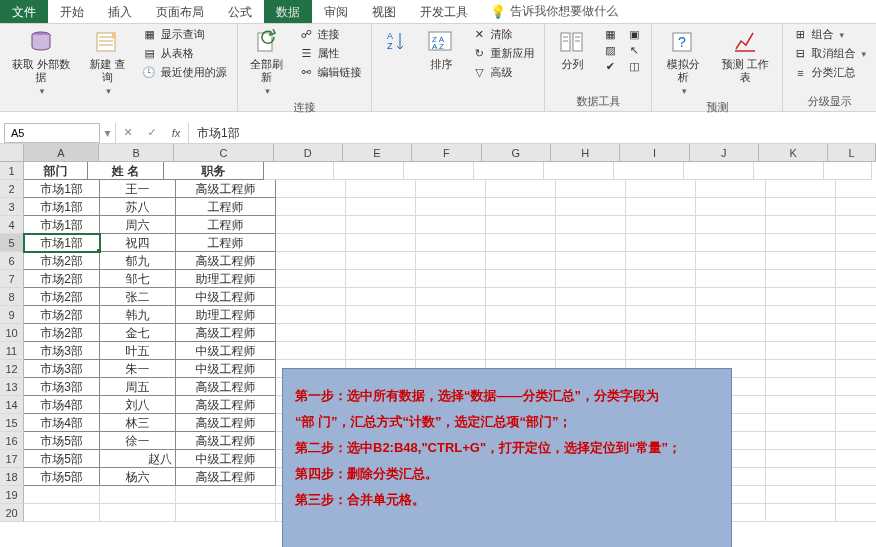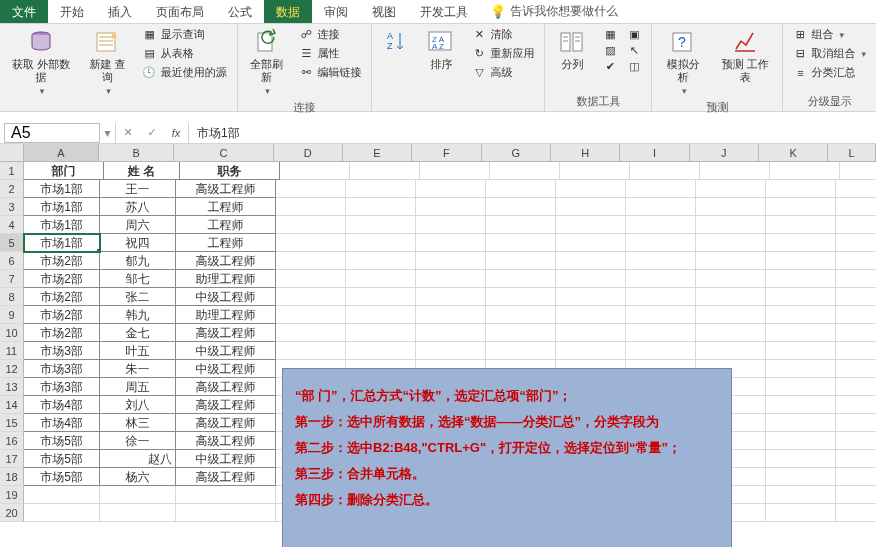--- a/index.html
+++ b/index.html
@@ -2,40 +2,40 @@
 <html><head>
 <meta charset="utf-8">
 <style>
 * { margin:0; padding:0; box-sizing:border-box; font-family:"Microsoft YaHei","SimSun",sans-serif; }
 body { background:#fff; width:876px; height:547px; overflow:hidden; font-size:12px; color:#333; }
 
 
 .tab-strip { display:flex; background:#fff; height:24px; align-items:stretch; border-bottom:1px solid #d4d4d4; }
 .tab-strip .tab { padding:4px 12px; cursor:pointer; font-size:12px; color:#fff; background:#217346; }
 .tab-strip .tab.inactive { background:#fff; color:#444; }
-.tab-strip .tab.active { background:#217346; color:#fde047; }
+.tab-strip .tab.active { background:#217346; color:#e5e5e5; }
 .tab-strip .lightbulb { background:#fff; color:#555; padding:4px 10px; display:flex; align-items:center; gap:4px; }
 .bulb { color:#e8a33d; font-size:13px; }
 
 
 .ribbon { display:flex; background:#f1f1f1; height:88px; border-bottom:1px solid #d4d4d4; }
 .group { display:flex; flex-direction:column; justify-content:space-between; padding:2px 6px 0 6px; border-right:1px solid #d4d4d4; }
 .group-body { display:flex; gap:6px; align-items:flex-start; flex:1; }
 .group-label { text-align:center; font-size:11px; color:#555; padding:2px 0; }
 .bigbtn { display:flex; flex-direction:column; align-items:center; gap:2px; padding:2px 4px; cursor:pointer; min-width:42px; }
 .bigbtn .ico { width:28px; height:28px; display:flex; align-items:center; justify-content:center; }
 .bigbtn .lbl { font-size:11px; text-align:center; line-height:1.2; }
 .smallcol { display:flex; flex-direction:column; gap:2px; }
 .smallbtn { display:flex; align-items:center; gap:4px; font-size:11px; padding:1px 4px; cursor:pointer; white-space:nowrap; }
 .smallbtn .sico { width:14px; height:14px; display:flex; align-items:center; justify-content:center; }
 .dd { font-size:9px; color:#666; margin-left:2px; }
 
 
 .namebar { display:flex; align-items:center; height:22px; border-bottom:1px solid #d4d4d4; margin-top:10px; }
-.namebox { width:96px; height:20px; border:1px solid #bcbcbc; padding:2px 6px; font-size:16px; margin-left:4px; }
+.namebox { width:96px; height:20px; border:1px solid #bcbcbc; padding:2px 6px; font-size:11px; margin-left:4px; }
 .nbarrow { width:16px; text-align:center; color:#888; border-right:1px solid #d4d4d4; height:20px; line-height:20px; }
 .fxbtn { width:24px; text-align:center; color:#888; font-size:11px; }
 .fxbtn.fx { font-style:italic; color:#555; }
 .fbar { flex:1; padding:2px 8px; font-size:12px; border-left:1px solid #d4d4d4; height:20px; line-height:16px; }
 
 
 .sheet { position:relative; }
 .hdrrow { display:flex; background:#e6e6e6; border-bottom:1px solid #b7b7b7; height:18px; }
 .corner { width:24px; border-right:1px solid #b7b7b7; background:#e6e6e6; }
 .colh { border-right:1px solid #b7b7b7; text-align:center; font-size:11px; color:#444; line-height:18px; }
@@ -324,21 +324,21 @@
         <div class="rowh">14</div>
         <div class="rowh">15</div>
         <div class="rowh">16</div>
         <div class="rowh">17</div>
         <div class="rowh">18</div>
         <div class="rowh">19</div>
         <div class="rowh">20</div>
       </div>
     <div class="cells" id="cells">
         <div class="row">
-          <div class="cell hdr" style="width: 80px;">部门</div>
+          <div class="cell hdr" style="width: 64px;">部门</div>
           <div class="cell hdr" style="width: 76px;">姓 名</div>
           <div class="cell hdr" style="width: 100px;">职务</div>
           <div class="cell empty" style="width: 70px;"></div>
           <div class="cell empty" style="width: 70px;"></div>
           <div class="cell empty" style="width: 70px;"></div>
           <div class="cell empty" style="width: 70px;"></div>
           <div class="cell empty" style="width: 70px;"></div>
           <div class="cell empty" style="width: 70px;"></div>
           <div class="cell empty" style="width: 70px;"></div>
           <div class="cell empty" style="width: 70px;"></div>
@@ -607,19 +607,19 @@
           <div class="cell empty" style="width: 70px;"></div>
           <div class="cell empty" style="width: 70px;"></div>
           <div class="cell empty" style="width: 70px;"></div>
           <div class="cell empty" style="width: 70px;"></div>
           <div class="cell empty" style="width: 48px;"></div>
         </div>
       </div>
   </div>
 
   <div class="overlay" id="overlay">
+      <div>第一步：选中所有数据，选择“数据——分类汇总”，分类字段为</div>
       <div>“部 门”，汇总方式“计数”，选定汇总项“部门”；</div>
-      <div>第一步：选中所有数据，选择“数据——分类汇总”，分类字段为</div>
       <div>第二步：选中B2:B48,"CTRL+G"，打开定位，选择定位到“常量”；</div>
+      <div>第四步：删除分类汇总。</div>
       <div>第三步：合并单元格。</div>
-      <div>第四步：删除分类汇总。</div>
     </div>
 </div>
 
 </body></html>

